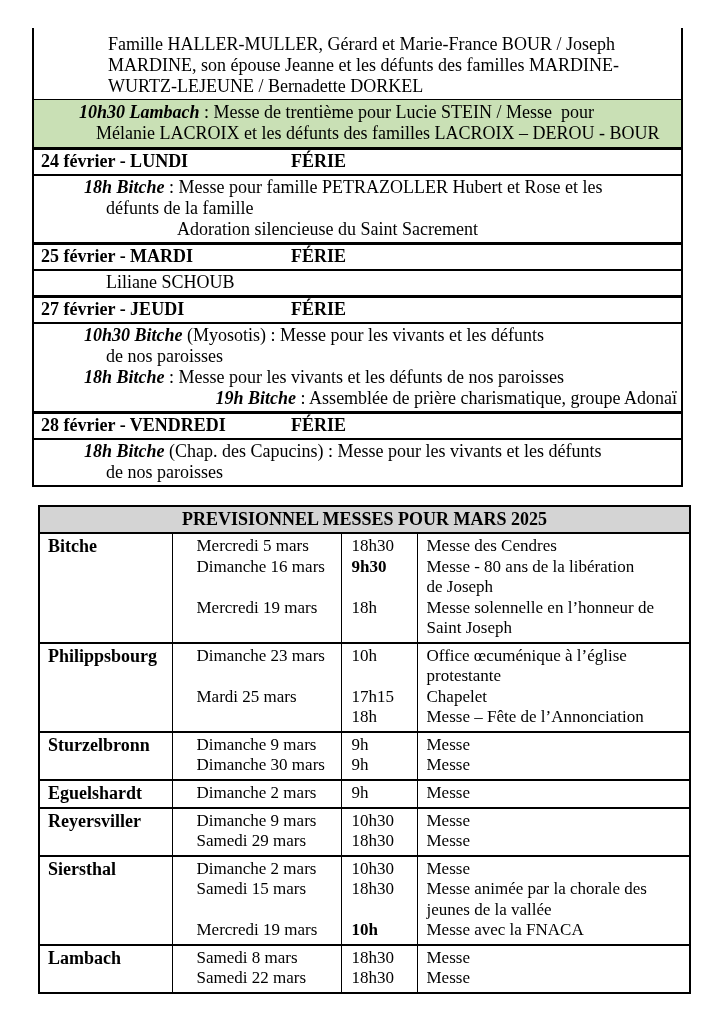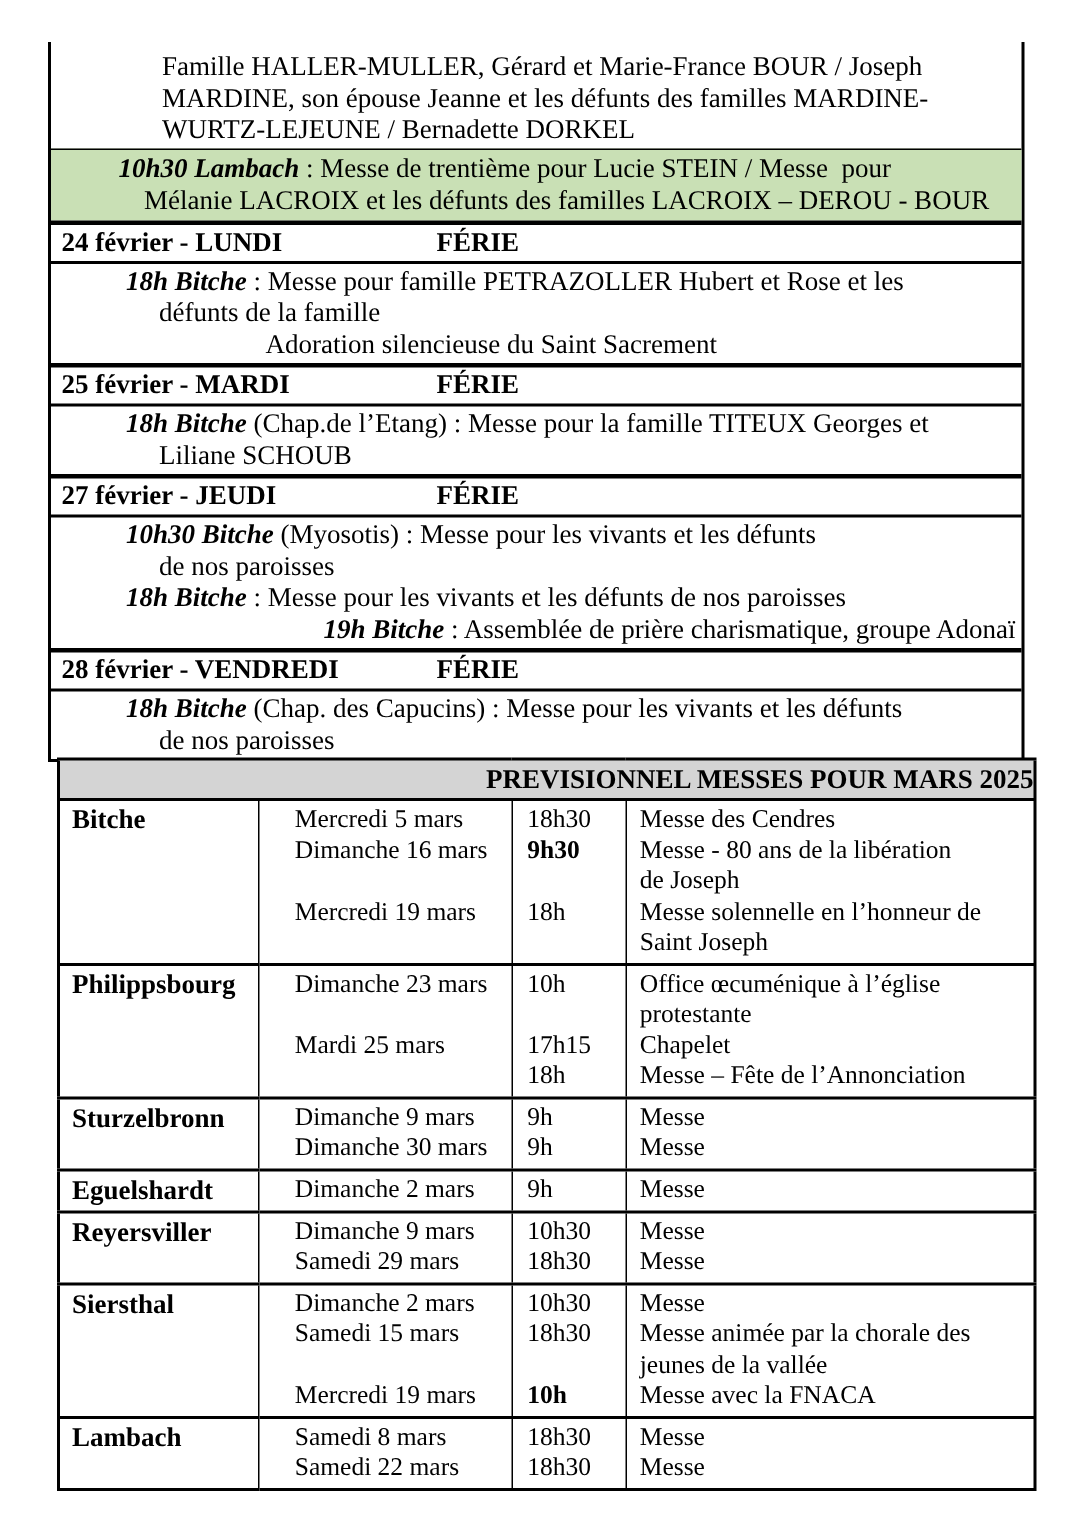--- a/index.html
+++ b/index.html
@@ -30,21 +30,21 @@
 
   
   .mars {
     position:absolute; left:38px; top:505px; width:651px;
     border-collapse:collapse; table-layout:fixed;
     font-size:17px;
   }
   .mars { border:2px solid #000; }
   .mars td { border:solid #000; border-width:2px 1px; vertical-align:top; }
   .mars .title-cell {
-    text-align:right; font-weight:bold; font-size:18px;
+    text-align:center; font-weight:bold; font-size:18px;
     padding:2px 0 3px 0; line-height:20px;
   }
   .mars .loc  { font-weight:bold; font-size:18px; padding:2px 2px 3px 8px;margin-left:41px; }
   .mars .date { padding:2px 2px 3px 24px; }
   .mars .time { padding:2px 2px 3px 10px; }
   .mars .desc { padding:2px 4px 3px 9px; }
   .cl { line-height:20.5px; white-space:pre-wrap; }
   .cl.b { font-weight:bold; }
 </style>
 </head>
@@ -69,21 +69,20 @@
       <div class="feb-entry">
         <div class="feb-line" style="padding-left: 50px;"><span class="prefix">18h Bitche</span> : Messe pour famille PETRAZOLLER Hubert et Rose et les</div>
         <div class="feb-line" style="padding-left: 72px;">défunts de la famille</div>
         <div class="feb-line" style="padding-left: 143px;">Adoration silencieuse du Saint Sacrement</div>
       </div>
       <div class="feb-day">
         <span class="feb-day-date">25 février - MARDI</span>
         <span class="feb-day-tag">FÉRIE</span>
       </div>
       <div class="feb-entry">
-        <div class="feb-line" style="padding-left: 50px;"><span class="prefix">18h Bitche</span> (Chap.de l’Etang) : Messe pour la famille TITEUX Georges et</div>
         <div class="feb-line" style="padding-left: 72px;">Liliane SCHOUB</div>
       </div>
       <div class="feb-day">
         <span class="feb-day-date">27 février - JEUDI</span>
         <span class="feb-day-tag">FÉRIE</span>
       </div>
       <div class="feb-entry">
         <div class="feb-line" style="padding-left: 50px;"><span class="prefix">10h30 Bitche</span> (Myosotis) : Messe pour les vivants et les défunts</div>
         <div class="feb-line" style="padding-left: 72px;">de nos paroisses</div>
         <div class="feb-line" style="padding-left: 50px;"><span class="prefix">18h Bitche</span> : Messe pour les vivants et les défunts de nos paroisses</div>

